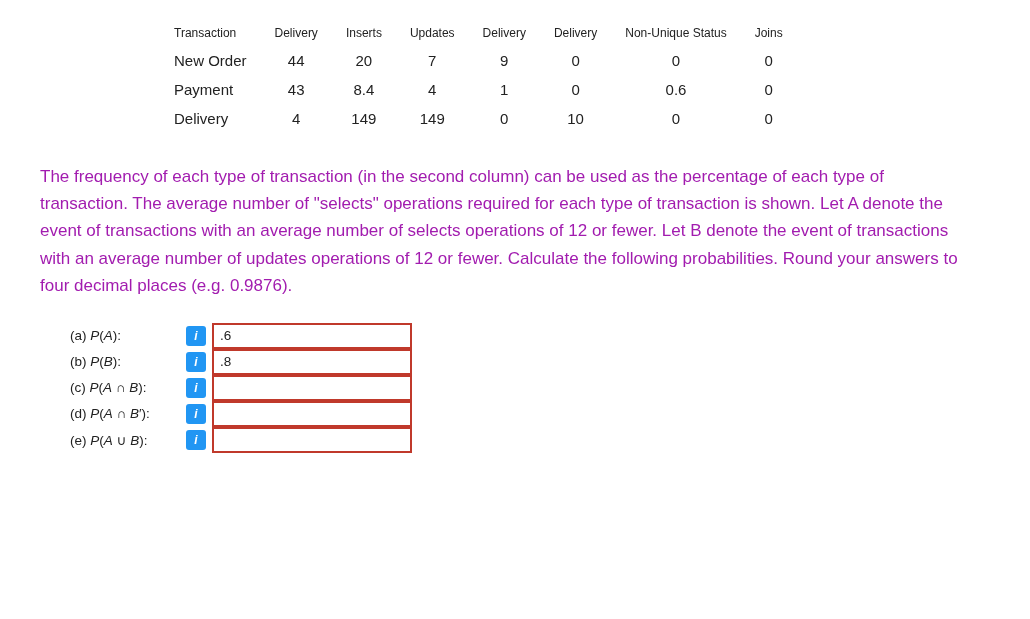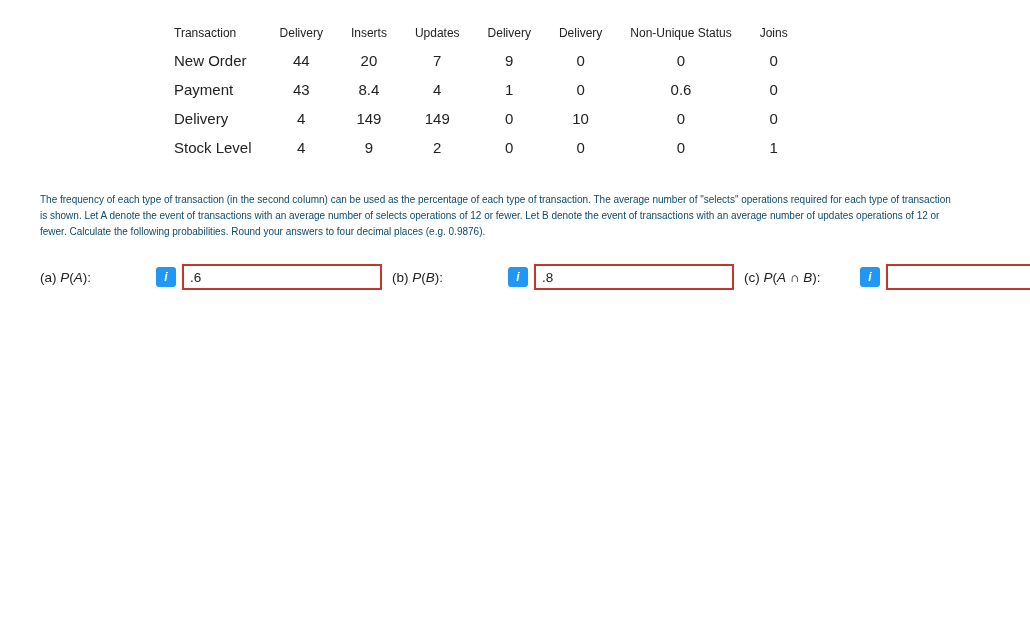--- a/index.html
+++ b/index.html
@@ -30,30 +30,30 @@
       font-size: 15px;
       color: #222;
     }
     td:not(:first-child), th:not(:first-child) {
       text-align: center;
     }
     td:first-child, th:first-child {
       text-align: left;
     }
     .description {
-      font-size: 10px;
+      font-size: 17px;
       line-height: 1.6;
       margin-bottom: 24px;
-      color: #0c4a6e;
+      color: #a21caf;
       max-width: 920px;
     }
     .qa-section {
       display: flex;
-      flex-direction: row;
-      gap: 10px;
+      flex-direction: column;
+      margin-left: 30px;
     }
     .qa-row {
       display: flex;
       align-items: center;
       gap: 6px;
     }
     .qa-label {
       font-size: 13.5px;
       color: #222;
       min-width: 110px;
@@ -129,30 +129,20 @@
         <tr>
           <td>Delivery</td>
           <td>4</td>
           <td>149</td>
           <td>149</td>
           <td>0</td>
           <td>10</td>
           <td>0</td>
           <td>0</td>
         </tr>
-        <tr>
-          <td>Stock Level</td>
-          <td>4</td>
-          <td>9</td>
-          <td>2</td>
-          <td>0</td>
-          <td>0</td>
-          <td>0</td>
-          <td>1</td>
-        </tr>
       </tbody>
   </table>
 </div>
 
 <p class="description">The frequency of each type of transaction (in the second column) can be used as the percentage of each type of transaction. The average number of "selects" operations required for each type of transaction is shown. Let A denote the event of transactions with an average number of selects operations of 12 or fewer. Let B denote the event of transactions with an average number of updates operations of 12 or fewer. Calculate the following probabilities. Round your answers to four decimal places (e.g. 0.9876).</p>
 
 <div class="qa-section">
 
   <div class="qa-row">
     <span class="qa-label">(a) <span class="math">P</span>(<span class="math">A</span>):</span>

